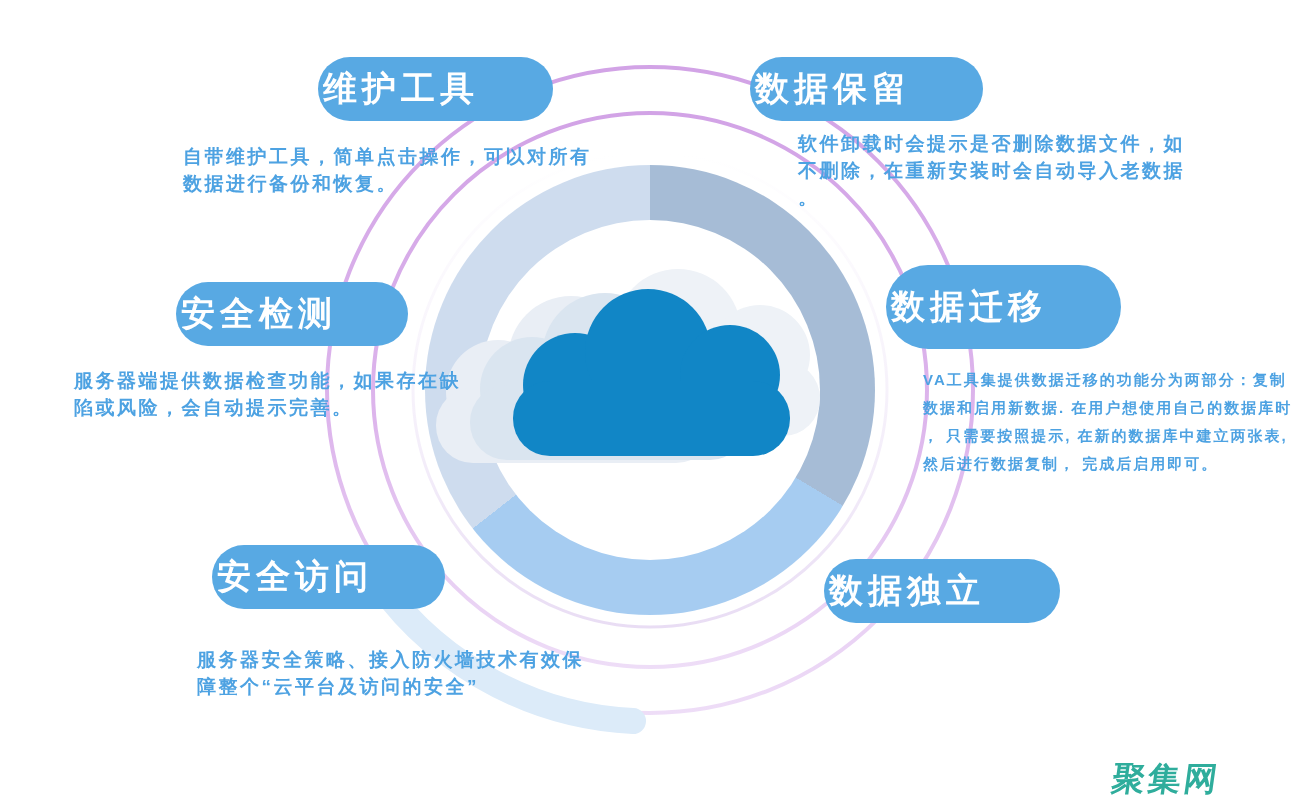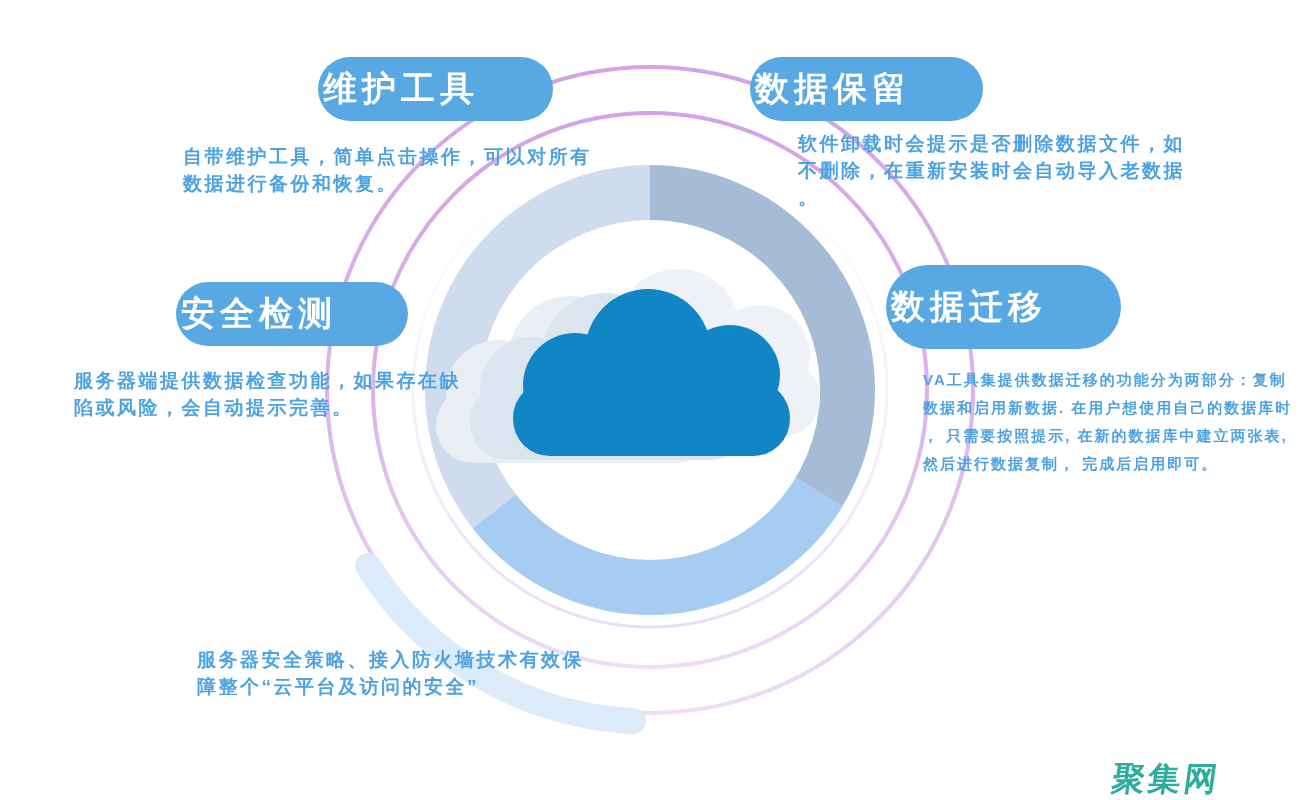--- a/index.html
+++ b/index.html
@@ -109,20 +109,26 @@
     </div>
   <div class="pill pill-2">
       <span>安全检测</span>
     </div>
   <div class="pill pill-1">
       <span>数据保留</span>
     </div>
   <div class="pill pill-3">
       <span>数据迁移</span>
     </div>
+  <div class="pill pill-4">
+      <span>安全访问</span>
+    </div>
+  <div class="pill pill-5">
+      <span>数据独立</span>
+    </div>
 
   <div class="desc desc-0">自带维护工具，简单点击操作，可以对所有数据进行备份和恢复。</div>
   <div class="desc desc-1">软件卸载时会提示是否删除数据文件，如不删除，在重新安装时会自动导入老数据。</div>
   <div class="desc desc-2">服务器端提供数据检查功能，如果存在缺陷或风险，会自动提示完善。</div>
   <div class="desc desc-3">VA工具集提供数据迁移的功能分为两部分：复制数据和启用新数据. 在用户想使用自己的数据库时， 只需要按照提示, 在新的数据库中建立两张表, 然后进行数据复制， 完成后启用即可。</div>
   <div class="desc desc-4">服务器安全策略、接入防火墙技术有效保障整个“云平台及访问的安全”</div>
 
   <div class="watermark">聚集网</div>
 
 </div>

